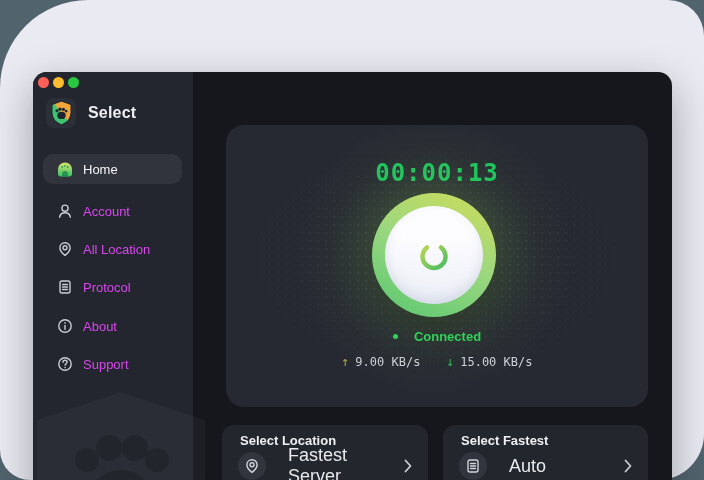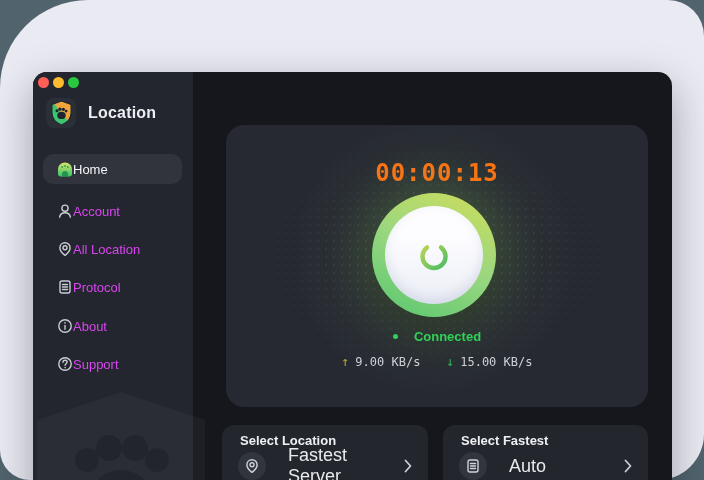--- a/index.html
+++ b/index.html
@@ -13,39 +13,39 @@
   
   .sidebar{position:absolute;left:0;top:0;bottom:0;width:160px;background:#23262e;}
   .traffic{position:absolute;left:5px;top:5px;display:flex;gap:4px;}
   .traffic .dot{width:11px;height:11px;border-radius:50%;border:none;padding:0;cursor:pointer;}
   .dot.red{background:#ff5f57}.dot.yellow{background:#febc2e}.dot.green{background:#28c840}
   .logo-row{position:absolute;left:13px;top:26px;display:flex;align-items:center;gap:12px;}
   .logo-tile{width:30px;height:30px;border-radius:8px;background:#2b2f38;
     display:flex;align-items:center;justify-content:center;}
   .app-name{font-size:16px;font-weight:600;color:#edeef2;letter-spacing:.2px;}
   .menu-item{position:absolute;left:10px;width:139px;height:30px;border-radius:10px;
-    display:flex;align-items:center;padding-left:13px;box-sizing:border-box;cursor:pointer;}
+    display:flex;align-items:center;padding-left:13px;box-sizing:border-box;gap:10px;cursor:pointer;}
   .menu-item .mi{width:17px;height:17px;display:flex;align-items:center;justify-content:center;}
   .menu-item .ml{font-size:13px;color:#d946ef;}
   .menu-item.active{background:#31343d;}
   .menu-item.active .ml{color:#f4f5f7;font-weight:500;}
   .watermark{position:absolute;bottom:-46px;left:-12px;pointer-events:none;}
   
   .panel{position:absolute;left:193px;top:53px;width:422px;height:282px;
     background:#262932;border-radius:18px;overflow:hidden;}
   .panel .dots{position:absolute;inset:0;
     background-image:radial-gradient(rgba(255,255,255,.07) 1px,transparent 1.4px);
     background-size:8px 8px;
     -webkit-mask:radial-gradient(ellipse 62% 58% at 50% 46%,#000 28%,transparent 78%);
     mask:radial-gradient(ellipse 62% 58% at 50% 46%,#000 28%,transparent 78%);}
   .glow{position:absolute;left:58px;top:-20px;width:300px;height:300px;border-radius:50%;
     background:radial-gradient(circle,rgba(150,210,100,.17) 0%,rgba(150,210,100,.05) 42%,transparent 66%);}
   .timer{position:absolute;top:34px;left:0;right:0;text-align:center;
     font-family:"DejaVu Sans Mono",monospace;font-weight:bold;font-size:24px;
-    color:#f97316;letter-spacing:1px;}
+    color:#22c55e;letter-spacing:1px;}
   .power-ring{position:absolute;left:146px;top:68px;width:124px;height:124px;border-radius:50%;
     background:linear-gradient(205deg,#cedd5b 2%,#9bd77f 48%,#5cc871 96%);
     box-shadow:0 0 46px 6px rgba(140,205,95,.22),0 12px 26px rgba(0,0,0,.32);
     display:flex;align-items:center;justify-content:center;cursor:pointer;}
   .power-inner{width:98px;height:98px;border-radius:50%;
     background:linear-gradient(180deg,#fdfdff 30%,#eceef6 100%);
     box-shadow:inset 0 -5px 12px rgba(150,160,195,.28);
     display:flex;align-items:center;justify-content:center;}
   .status{position:absolute;top:204px;left:0;right:0;display:flex;
     align-items:center;justify-content:center;gap:16px;}
@@ -92,21 +92,21 @@
             </linearGradient>
           </defs>
           <path d="M12 1 L22 4.5 V13 C22 19.7 17.5 24 12 26 C6.5 24 2 19.7 2 13 V4.5 Z" fill="url(#shg)" stroke="#20262f" stroke-width="1.2"></path>
           <ellipse cx="12" cy="16" rx="4.4" ry="3.8" fill="#1e2530"></ellipse>
           <circle cx="7.3" cy="11.2" r="1.6" fill="#1e2530"></circle>
           <circle cx="10.4" cy="9.5" r="1.7" fill="#1e2530"></circle>
           <circle cx="13.9" cy="9.6" r="1.7" fill="#1e2530"></circle>
           <circle cx="16.8" cy="11.5" r="1.5" fill="#1e2530"></circle>
         </svg>
       </div>
-      <span class="app-name">Location</span>
+      <span class="app-name">Select</span>
     </div>
 
     <div class="menu-item active" style="top:82px">
       <span class="mi">
         <svg width="16" height="15" viewBox="0 0 16 15">
           <defs>
               <linearGradient id="hg" x1="0" y1="0" x2="0" y2="1">
             <stop offset="0" stop-color="#dde26c"></stop>
                 <stop offset="1" stop-color="#35c269"></stop>
           </linearGradient>

